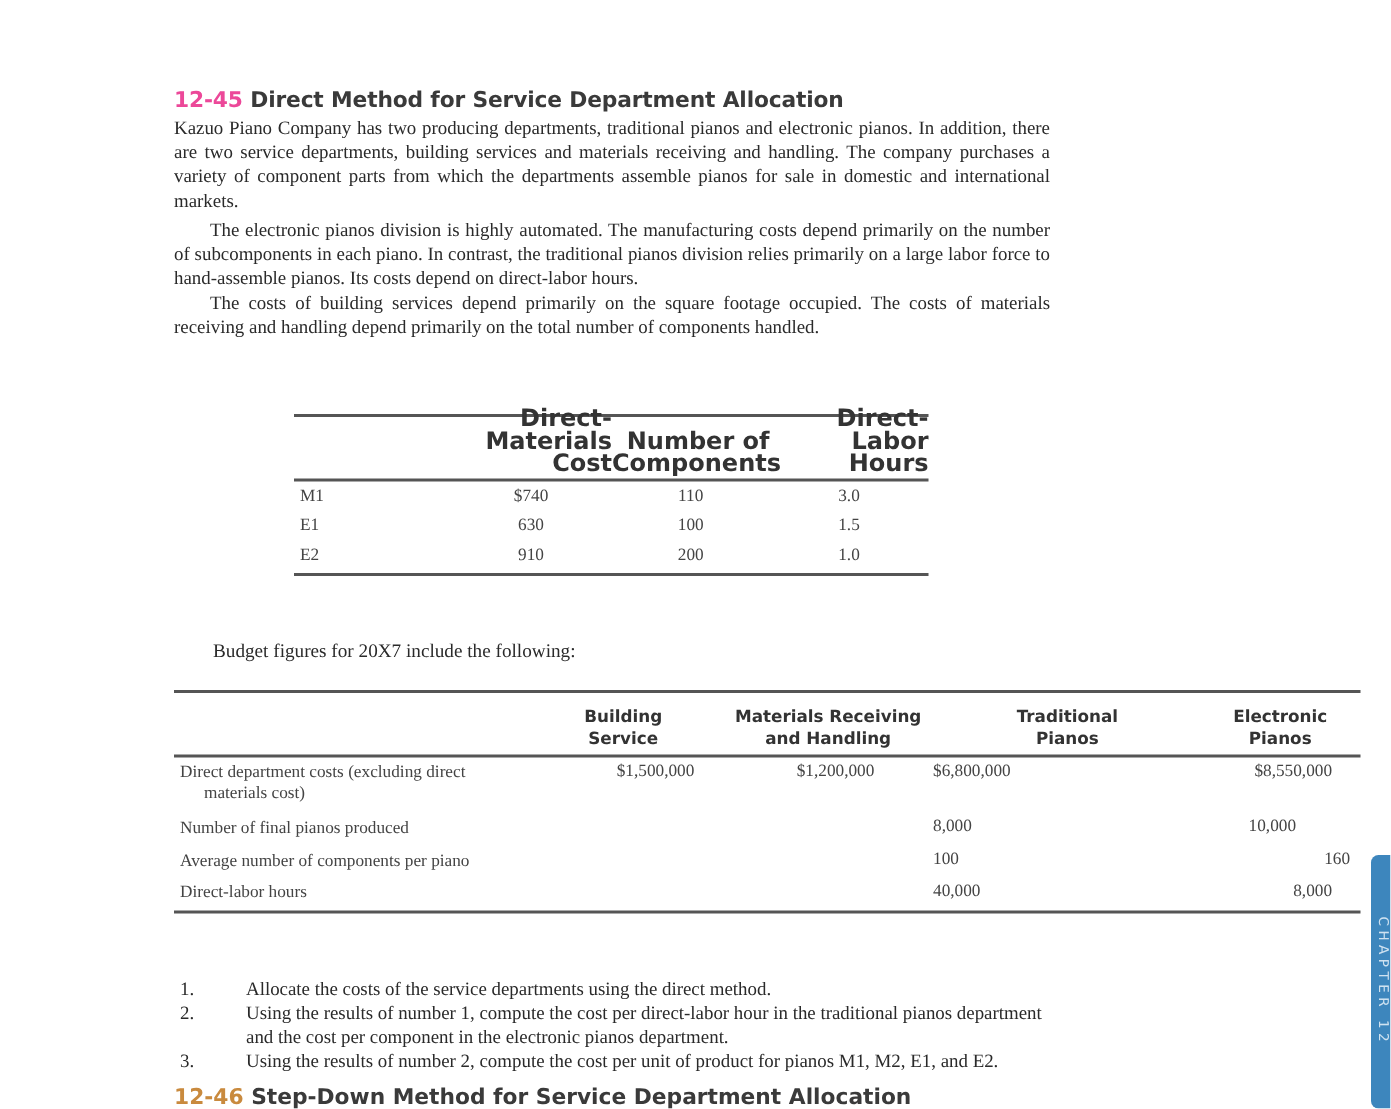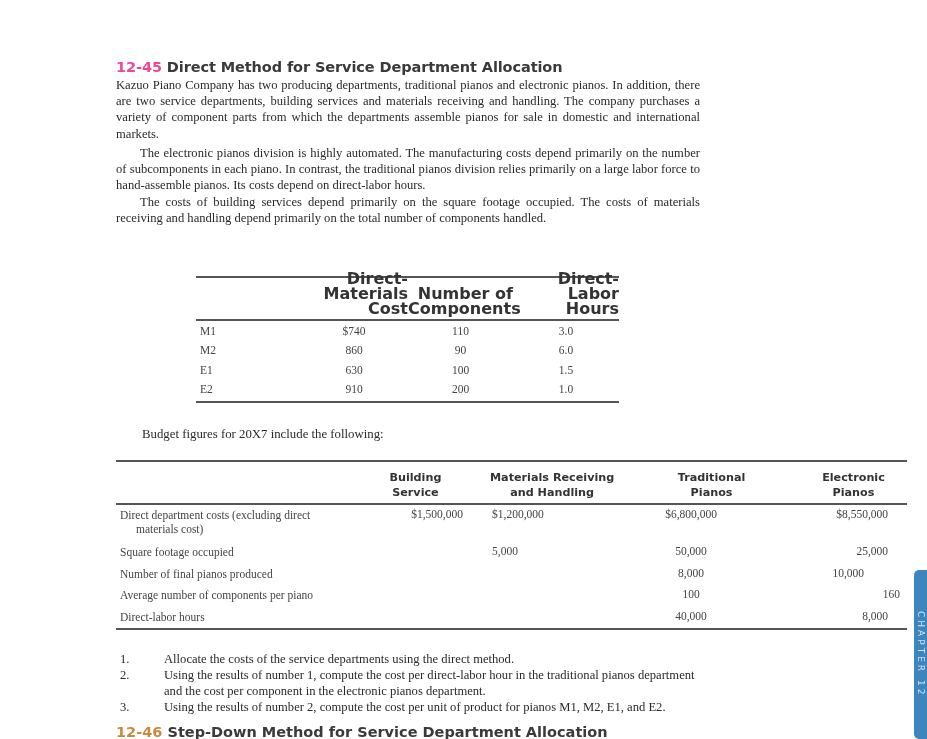--- a/index.html
+++ b/index.html
@@ -53,27 +53,27 @@
       font-family: "DejaVu Sans", sans-serif; font-weight: bold; font-size: 11.2px;
       color: #333; text-align: center; line-height: 15px;
     }
     .t2 .rule-mid { height: 2px; background: #555; }
     .t2 .row { display: flex; align-items: flex-start; font-size: 11.5px; color: #444; height: 21.5px; padding-top: 3px; box-sizing: border-box; }
     .t2 .row.tall { height: 37px; }
     .t2 .c0 { width: 262px; padding-left: 4px; line-height: 14px; }
     .t2 .c0 .cont { padding-left: 16px; display: block; }
     .t2 .c1 { width: 88px; text-align: center; }
     .t2 .c2 { width: 162px; text-align: center; }
-    .t2 .c3 { width: 104px; text-align: center; padding-right: 0; }
+    .t2 .c3 { width: 104px; text-align: left; padding-right: 0; }
     .t2 .c4 { width: 128px; text-align: right; }
     .t2 .hdr .c1 { width: 88px; }
     .t2 .hdr .c2 { width: 162px; }
     .t2 .hdr .c3 { width: 140px; text-align: center; margin-left: 0; }
     .t2 .hdr .c4 { width: 122px; text-align: center; }
-    .t2 .row .c2v { width: 130px; text-align: left; }
+    .t2 .row .c2v { width: 130px; text-align: center; }
     .t2 .row .c1v { width: 110px; text-align: center; }
     .t2 .rule-bot { height: 2px; background: #555; margin-top: 0px; }
 
     .questions { position: absolute; left: 120px; top: 651px; width: 580px; font-size: 12.6px; line-height: 16px; color: #2a2a2a; }
     .q { display: flex; }
     .q .qn { width: 14px; flex: none; }
     .q .qt { flex: 1; margin-left: 30px; }
 
     .next-title {
       position: absolute; left: 116px; top: 724px;
@@ -126,26 +126,20 @@
     </div>
     <div class="rule-mid"></div>
 
     <div class="row">
       <div class="c0">M1</div>
       <div class="c1">$740</div>
       <div class="c2">110</div>
       <div class="c3">3.0</div>
     </div>
     <div class="row">
-      <div class="c0">M2</div>
-      <div class="c1">860</div>
-      <div class="c2">90</div>
-      <div class="c3">6.0</div>
-    </div>
-    <div class="row">
       <div class="c0">E1</div>
       <div class="c1">630</div>
       <div class="c2">100</div>
       <div class="c3">1.5</div>
     </div>
     <div class="row">
       <div class="c0">E2</div>
       <div class="c1">910</div>
       <div class="c2">200</div>
       <div class="c3">1.0</div>
@@ -182,27 +176,20 @@
       <div class="c0">
         <span>Direct department costs (excluding direct</span>
         <span class="cont">materials cost)</span>
       </div>
       <div class="c1v">$1,500,000</div>
       <div class="c2v">$1,200,000</div>
       <div class="c3" style="width:138px">$6,800,000</div>
       <div class="c4" style="width:128px">$8,550,000</div>
     </div>
     <div class="row">
-      <div class="c0">Square footage occupied</div>
-      <div class="c1v"></div>
-      <div class="c2v">5,000</div>
-      <div class="c3" style="width:138px">50,000</div>
-      <div class="c4" style="width:128px">25,000</div>
-    </div>
-    <div class="row">
       <div class="c0">Number of final pianos produced</div>
       <div class="c1v"></div>
       <div class="c2v"></div>
       <div class="c3" style="width:138px">8,000</div>
       <div class="c4" style="width:104px">10,000</div>
     </div>
     <div class="row">
       <div class="c0">Average number of components per piano</div>
       <div class="c1v"></div>
       <div class="c2v"></div>

